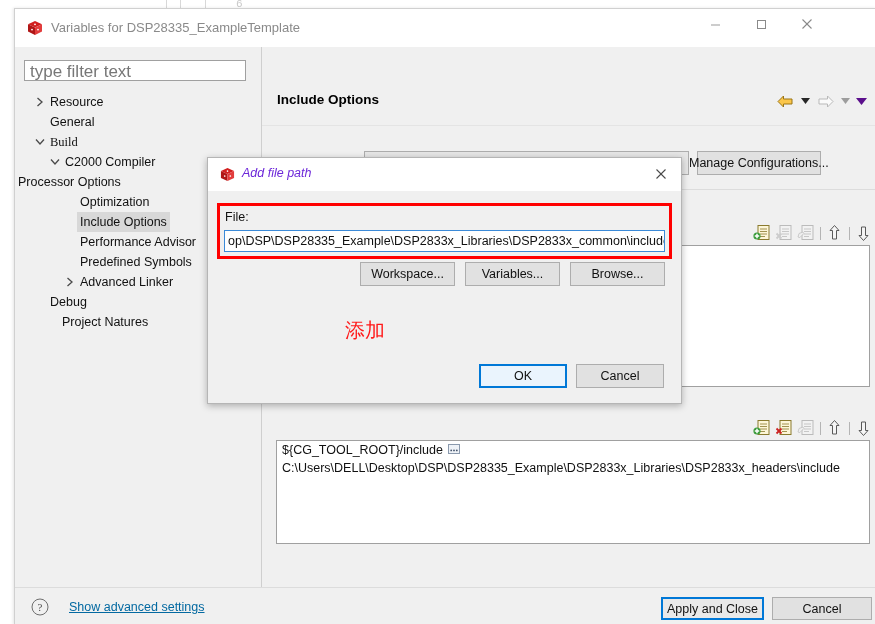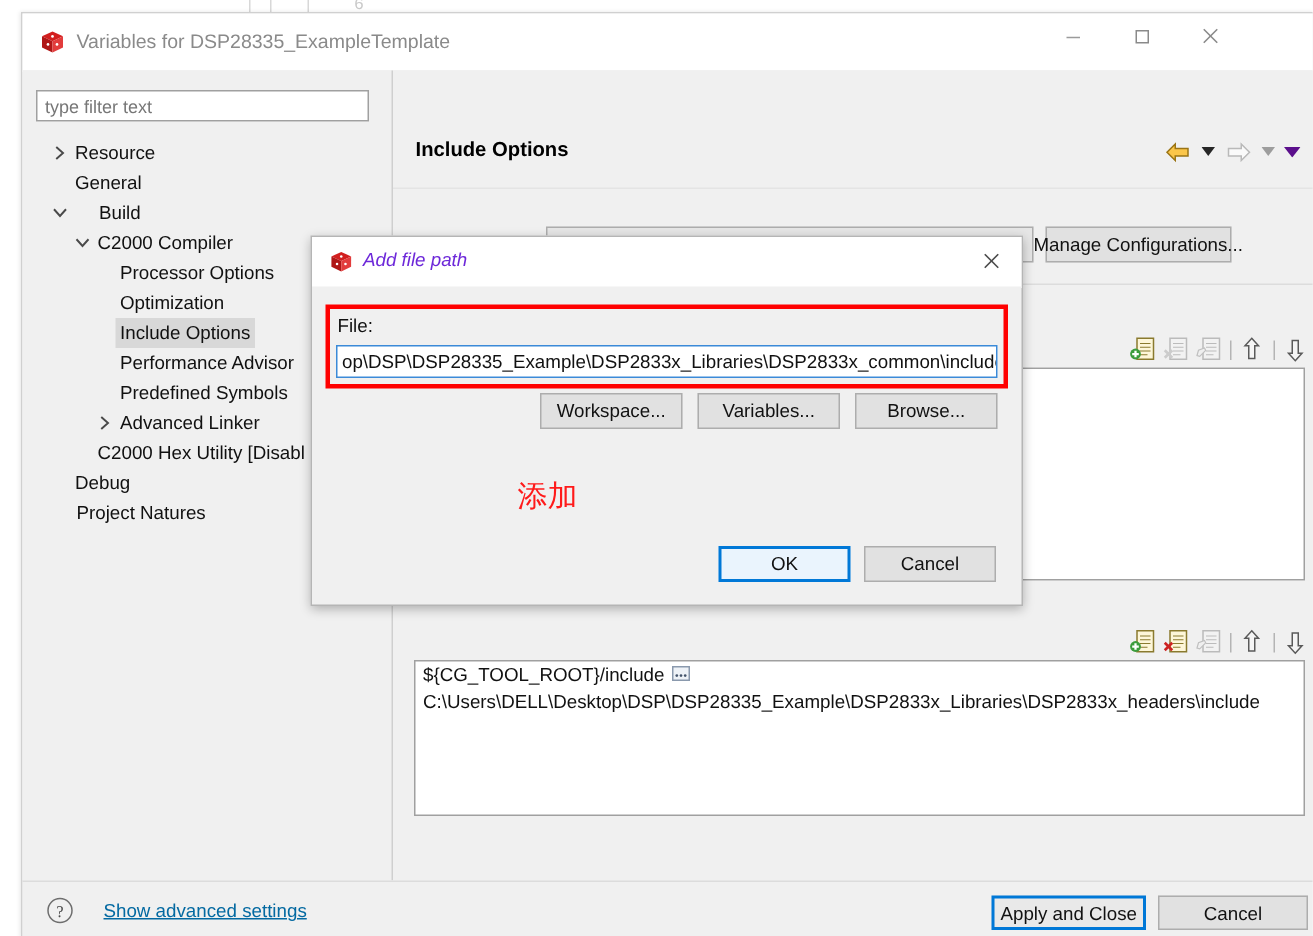--- a/index.html
+++ b/index.html
@@ -61,21 +61,21 @@
     background: #f0f0f0;
   }
   .left-pane {
     position: absolute; left: 0; top: 0; width: 246px; height: 540px;
     background: #f0f0f0; border-right: 1px solid #cfcfcf;
   }
   .filter-box {
     position: absolute; left: 9px; top: 13px;
     width: 222px; height: 21px;
     background: #ffffff; border: 1px solid #a0a0a0;
-    font-size: 12px; color: #777777;
+    font-size: 17px; color: #777777;
     line-height: 21px; padding-left: 5px;
     box-sizing: border-box;
     white-space: nowrap; overflow: hidden;
   }
   .tree { position: absolute; left: 0; top: 45px; width: 246px; }
   .tnode {
     position: relative; height: 20px; line-height: 20px;
     font-size: 12.5px; color: #111111; white-space: nowrap;
     cursor: default;
   }
@@ -316,39 +316,38 @@
             <div class="tnode"><span class="twisty" style="left: 18px;">
                 <svg width="8" height="10" viewBox="0 0 8 10">
                   <polyline points="1.5,1 6,5 1.5,9" fill="none" stroke="#4a4a4a" stroke-width="1.3"></polyline>
                 </svg>
               </span><span class="lbl" style="margin-left: 32px;">Resource</span></div>
             <div class="tnode"><span class="lbl" style="margin-left: 32px;">General</span></div>
             <div class="tnode"><span class="twisty" style="left: 18px;">
                 <svg width="10" height="8" viewBox="0 0 10 8">
                   <polyline points="1,1.5 5,6 9,1.5" fill="none" stroke="#4a4a4a" stroke-width="1.3"></polyline>
                 </svg>
-              </span><span class="lbl" style="margin-left: 48px;">Build</span></div>
+              </span><span class="lbl" style="margin-left: 32px; font-family: Liberation Serif, serif;">Build</span></div>
             <div class="tnode"><span class="twisty" style="left: 33px;">
                 <svg width="10" height="8" viewBox="0 0 10 8">
                   <polyline points="1,1.5 5,6 9,1.5" fill="none" stroke="#4a4a4a" stroke-width="1.3"></polyline>
                 </svg>
               </span><span class="lbl" style="margin-left: 47px;">C2000 Compiler</span></div>
-            <div class="tnode"><span class="lbl" style="margin-left: 62px;">Processor Options</span></div>
+            <div class="tnode"><span class="lbl" style="">Processor Options</span></div>
             <div class="tnode"><span class="lbl" style="margin-left: 62px;">Optimization</span></div>
             <div class="tnode sel"><span class="lbl" style="margin-left: 62px;">Include Options</span></div>
             <div class="tnode"><span class="lbl" style="margin-left: 62px;">Performance Advisor</span></div>
             <div class="tnode"><span class="lbl" style="margin-left: 62px;">Predefined Symbols</span></div>
             <div class="tnode"><span class="twisty" style="left: 48px;">
                 <svg width="8" height="10" viewBox="0 0 8 10">
                   <polyline points="1.5,1 6,5 1.5,9" fill="none" stroke="#4a4a4a" stroke-width="1.3"></polyline>
                 </svg>
               </span><span class="lbl" style="margin-left: 62px;">Advanced Linker</span></div>
-            <div class="tnode"><span class="lbl" style="margin-left: 47px;">C2000 Hex Utility  [Disabl</span></div>
             <div class="tnode"><span class="lbl" style="margin-left: 32px;">Debug</span></div>
-            <div class="tnode"><span class="lbl" style="margin-left: 33px;">Project Natures</span></div>
+            <div class="tnode"><span class="lbl" style="margin-left: 44px;">Project Natures</span></div>
           </div>
       </div>
 
       <div class="right-pane">
         <div class="page-title">Include Options</div>
 
         <div class="nav-area">
           <div class="nav-btn">
             <svg width="17" height="15" viewBox="0 0 17 15">
               <polygon points="6.5,2 6.5,5 15,5 15,10 6.5,10 6.5,13 1,7.5" fill="#fbc64a" stroke="#9a7415" stroke-width="1"></polygon>

